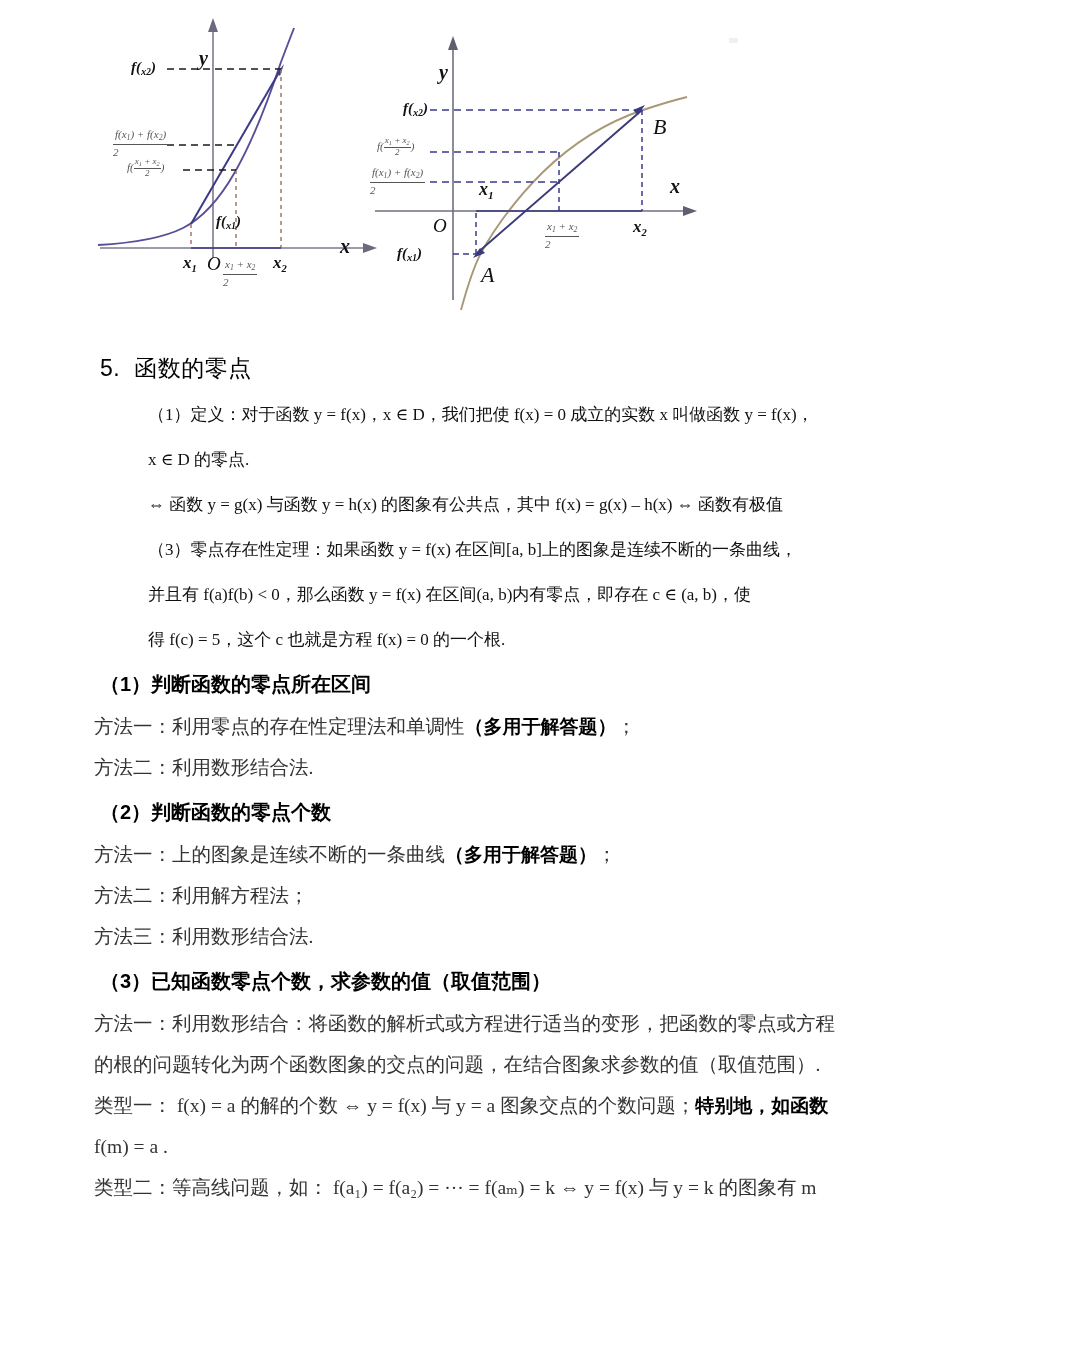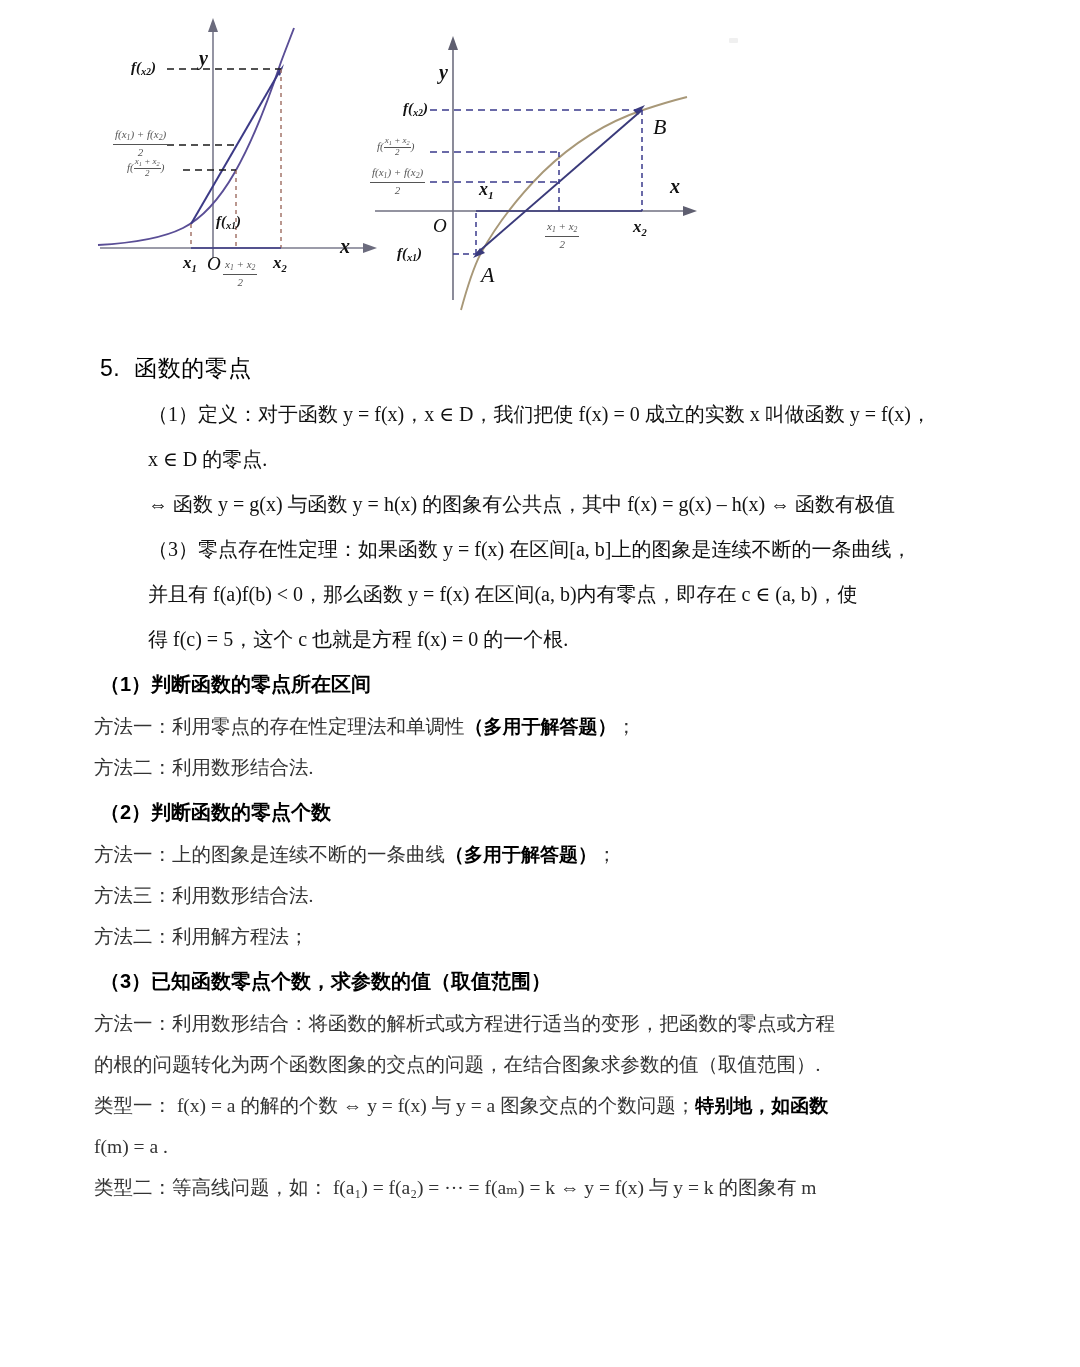--- a/index.html
+++ b/index.html
@@ -66,21 +66,21 @@
     font-size: 22px;
     color: #111;
   }
   .lbl-frac {
     font-size: 11px;
     color: #555;
     font-style: italic;
   }
   .frac {
     display: inline-block;
-    text-align: center;
+    text-align: left;
     vertical-align: middle;
     font-style: italic;
   }
   .frac .num {
     display: block;
     border-bottom: 1px solid #555;
     padding: 0 2px 1px 2px;
     line-height: 1.15;
   }
   .frac .den {
@@ -116,21 +116,21 @@
     font-size: 23px;
     color: #000;
     margin: 8px 0 10px 100px;
     letter-spacing: 0.5px;
   }
   .sec-head .num { margin-right: 14px; }
 
   p.para {
     margin: 0 0 4px 0;
     padding: 0 95px 0 148px;
-    font-size: 20px;
+    font-size: 17px;
     line-height: 41px;
     text-align: justify;
     text-justify: inter-character;
   }
 
   h4.subhead {
     margin: 4px 0 2px 0;
     padding-left: 100px;
     font-family: "Liberation Sans", "DejaVu Sans", sans-serif;
     font-weight: bold;
@@ -304,22 +304,22 @@
     <p class="para">（3）零点存在性定理：如果函数 y = f(x) 在区间[a, b]上的图象是连续不断的一条曲线，</p>
     <p class="para">并且有 f(a)f(b) &lt; 0，那么函数 y = f(x) 在区间(a, b)内有零点，即存在 c ∈ (a, b)，使</p>
     <p class="para">得 f(c) = 5，这个 c 也就是方程 f(x) = 0 的一个根.</p>
 
     <h4 class="subhead">（1）判断函数的零点所在区间</h4>
     <p class="method"><span>方法一：利用零点的存在性定理法和单调性</span><b>（多用于解答题）</b><span>；</span></p>
     <p class="method"><span>方法二：利用数形结合法.</span></p>
 
     <h4 class="subhead">（2）判断函数的零点个数</h4>
     <p class="method"><span>方法一：上的图象是连续不断的一条曲线</span><b>（多用于解答题）</b><span>；</span></p>
+    <p class="method"><span>方法二：利用解方程法；</span></p>
     <p class="method"><span>方法三：利用数形结合法.</span></p>
-    <p class="method"><span>方法二：利用解方程法；</span></p>
 
     <h4 class="subhead">（3）已知函数零点个数，求参数的值（取值范围）</h4>
     <p class="method">方法一：利用数形结合：将函数的解析式或方程进行适当的变形，把函数的零点或方程</p>
     <p class="method">的根的问题转化为两个函数图象的交点的问题，在结合图象求参数的值（取值范围）.</p>
     <p class="method"><span>类型一： f(x) = a 的解的个数 ⇔ y = f(x) 与 y = a 图象交点的个数问题；</span><b>特别地，如函数</b></p>
     <p class="method">f(m) = a .</p>
     <p class="method">类型二：等高线问题，如： f(a₁) = f(a₂) = ··· = f(aₘ) = k ⇔ y = f(x) 与 y = k 的图象有 m</p>
   </div>
 </div>
 

